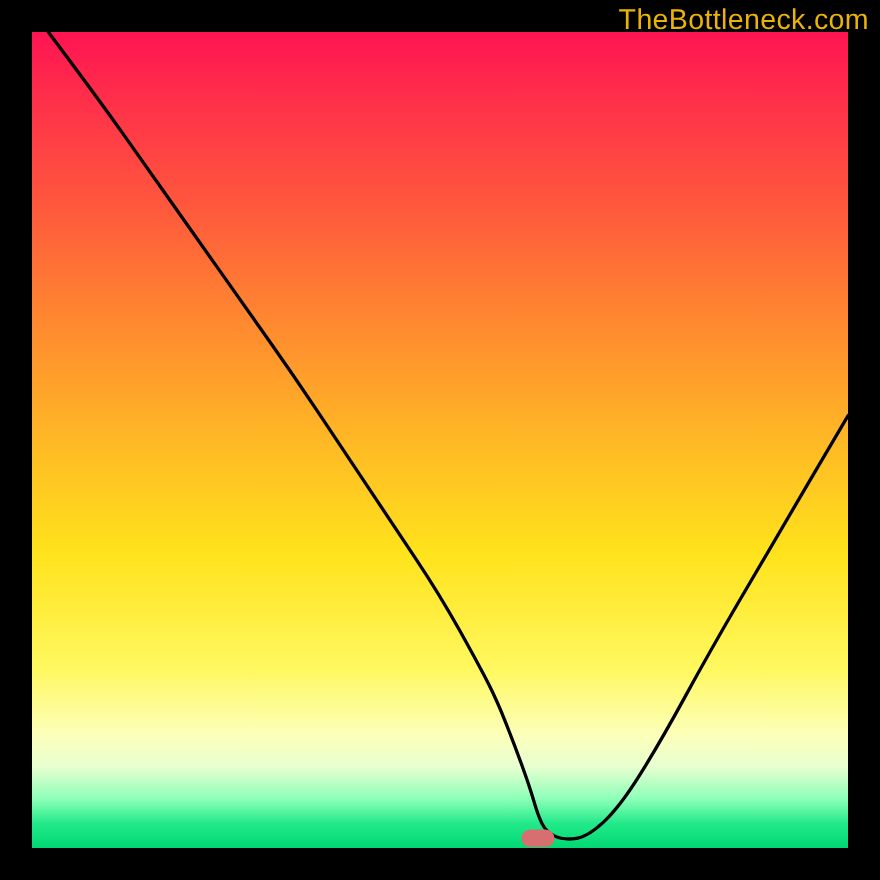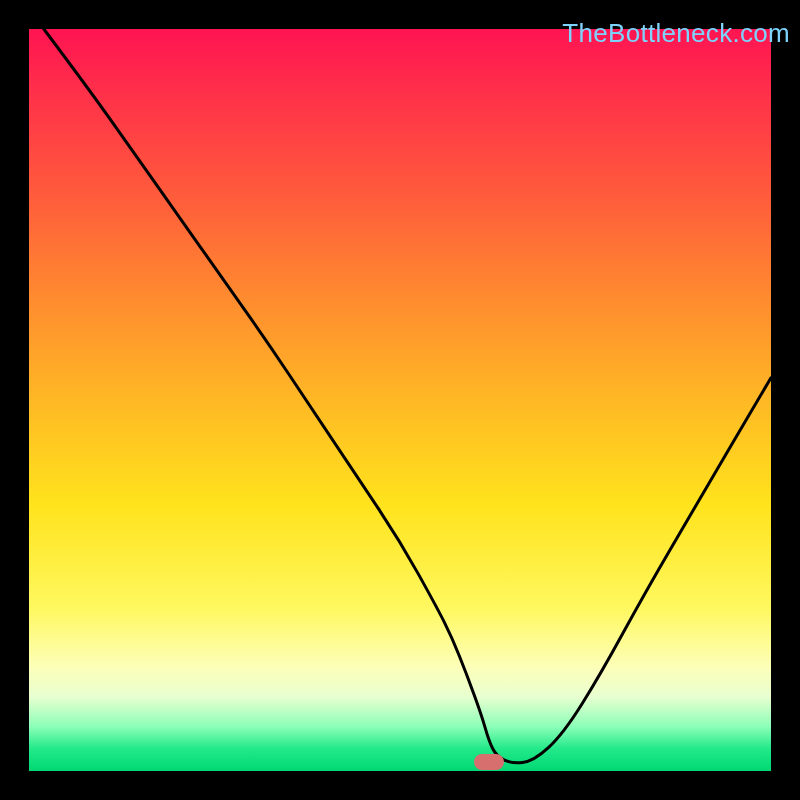--- a/index.html
+++ b/index.html
@@ -11,23 +11,23 @@
     overflow: hidden;
   }
   .frame {
     position: relative;
     width: 800px;
     height: 800px;
     background: #000;
   }
   .watermark {
     position: absolute;
-    top: 18px;
+    top: 2px;
     right: 10px;
-    color: #7dd3fc;
+    color: #eab308;
     font-family: Arial, Helvetica, sans-serif;
     font-size: 26px;
     font-weight: 500;
     letter-spacing: 0.3px;
     z-index: 5;
   }
   .plot-area {
     position: absolute;
     left: 29px;
     top: 29px;

